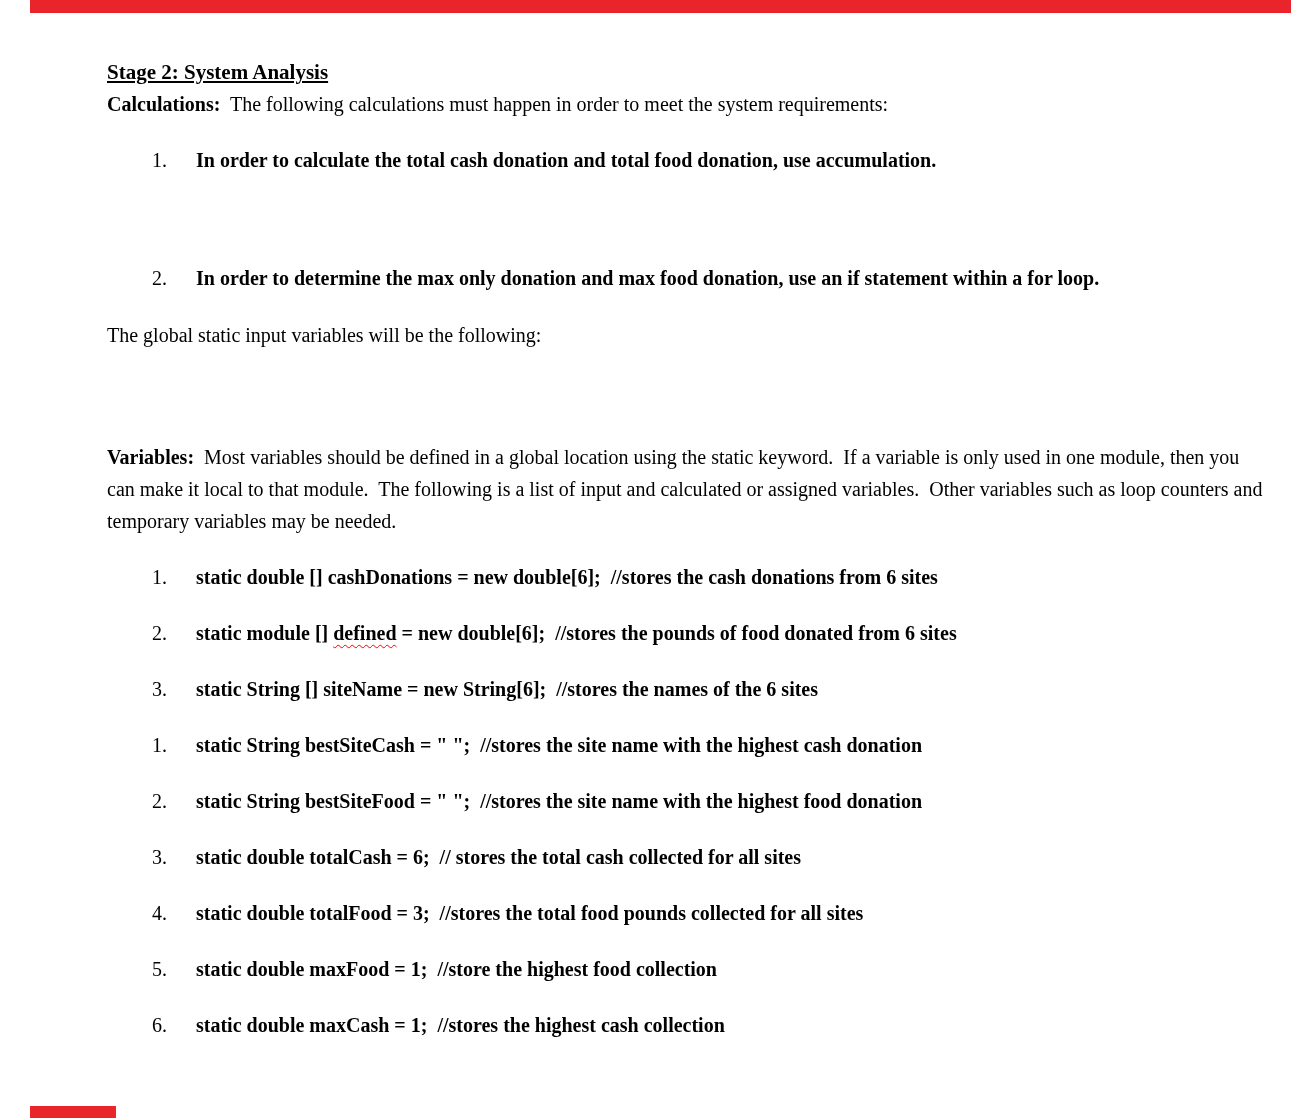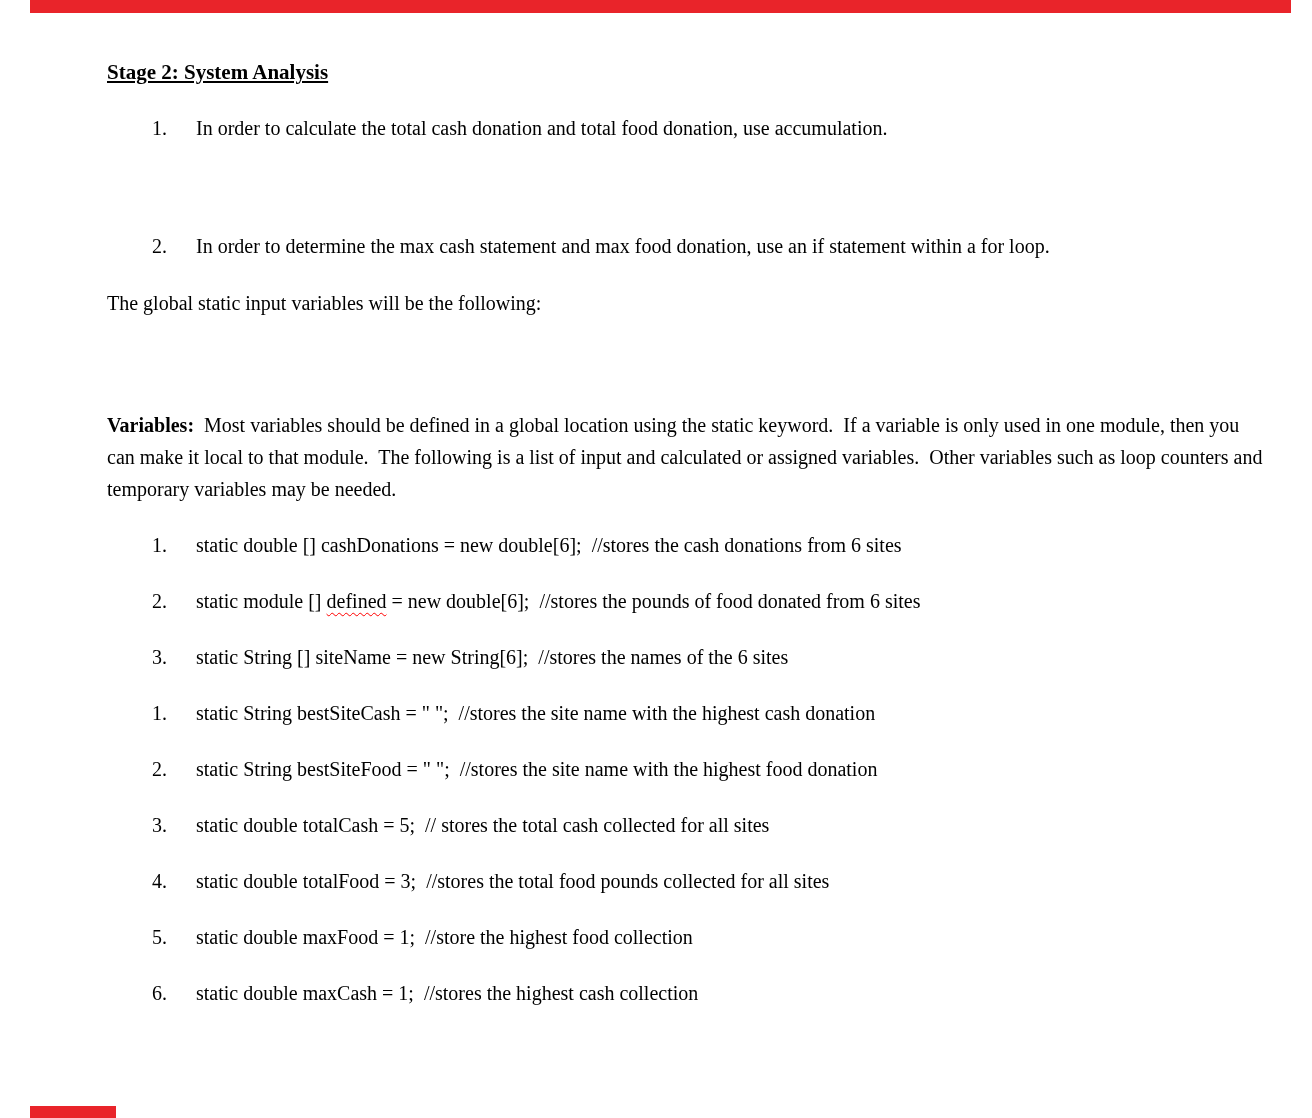--- a/index.html
+++ b/index.html
@@ -64,20 +64,21 @@
     margin-top: 24px;
     padding-left: 45px;
     white-space: pre-wrap;
   }
   .li .num {
     width: 44px;
     flex-shrink: 0;
   }
   .li .txt {
     flex: 1;
+    font-weight: bold;
   }
   .li.gap-big {
     margin-top: 86px;
   }
   .squiggly {
     text-decoration: underline;
     text-decoration-style: wavy;
     text-decoration-color: #ff0000;
     text-decoration-thickness: 1px;
     text-underline-offset: 4px;
@@ -87,29 +88,30 @@
 <body>
 
 <div class="doc">
 
   <div class="red-bar top" style="background: rgb(233, 36, 42);"></div>
 
   <div class="content">
 
     <p class="title"><span class="u">Stage 2: System Analysis</span></p>
 
+    <p class="para"><b class="lbl">Calculations:</b><span>  The following calculations must happen in order to meet the system requirements:</span></p>
 
     <div class="li">
       <span class="num">1.</span>
       <span class="txt">In order to calculate the total cash donation and total food donation, use accumulation.</span>
     </div>
 
     <div class="li gap-big">
       <span class="num">2.</span>
-      <span class="txt">In order to determine the max cash statement and max food donation, use an if statement within a for loop.</span>
+      <span class="txt">In order to determine the max only donation and max food donation, use an if statement within a for loop.</span>
     </div>
 
     <p class="para sub-heading">The global static input variables will be the following:</p>
 
     <p class="para vars-para"><b class="lbl">Variables:</b><span>  Most variables should be defined in a global location using the static keyword.  If a variable is only used in one module, then you can make it local to that module.  The following is a list of input and calculated or assigned variables.  Other variables such as loop counters and temporary variables may be needed.</span></p>
 
     <div class="li">
       <span class="num">1.</span>
       <span class="txt">static double [] cashDonations = new double[6];  //stores the cash donations from 6 sites</span>
     </div>
@@ -130,21 +132,21 @@
       <span class="txt">static String bestSiteCash = " ";  //stores the site name with the highest cash donation</span>
     </div>
 
     <div class="li">
       <span class="num">2.</span>
       <span class="txt">static String bestSiteFood = " ";  //stores the site name with the highest food donation</span>
     </div>
 
     <div class="li">
       <span class="num">3.</span>
-      <span class="txt">static double totalCash = 5;  // stores the total cash collected for all sites</span>
+      <span class="txt">static double totalCash = 6;  // stores the total cash collected for all sites</span>
     </div>
 
     <div class="li">
       <span class="num">4.</span>
       <span class="txt">static double totalFood = 3;  //stores the total food pounds collected for all sites</span>
     </div>
 
     <div class="li">
       <span class="num">5.</span>
       <span class="txt">static double maxFood = 1;  //store the highest food collection</span>

